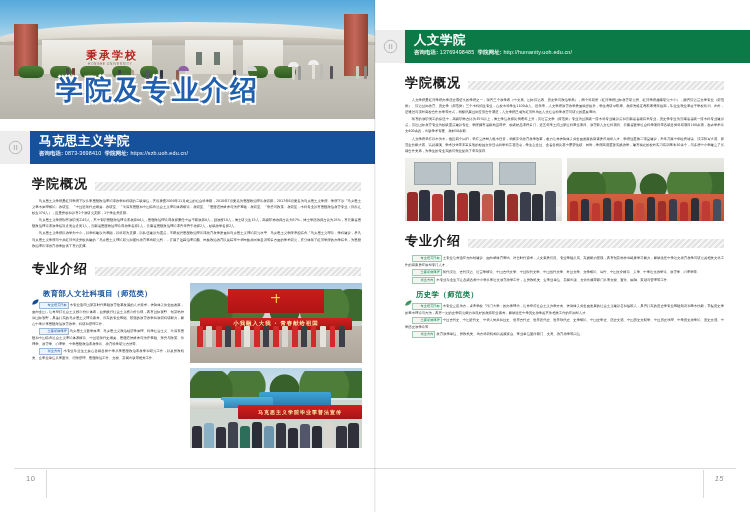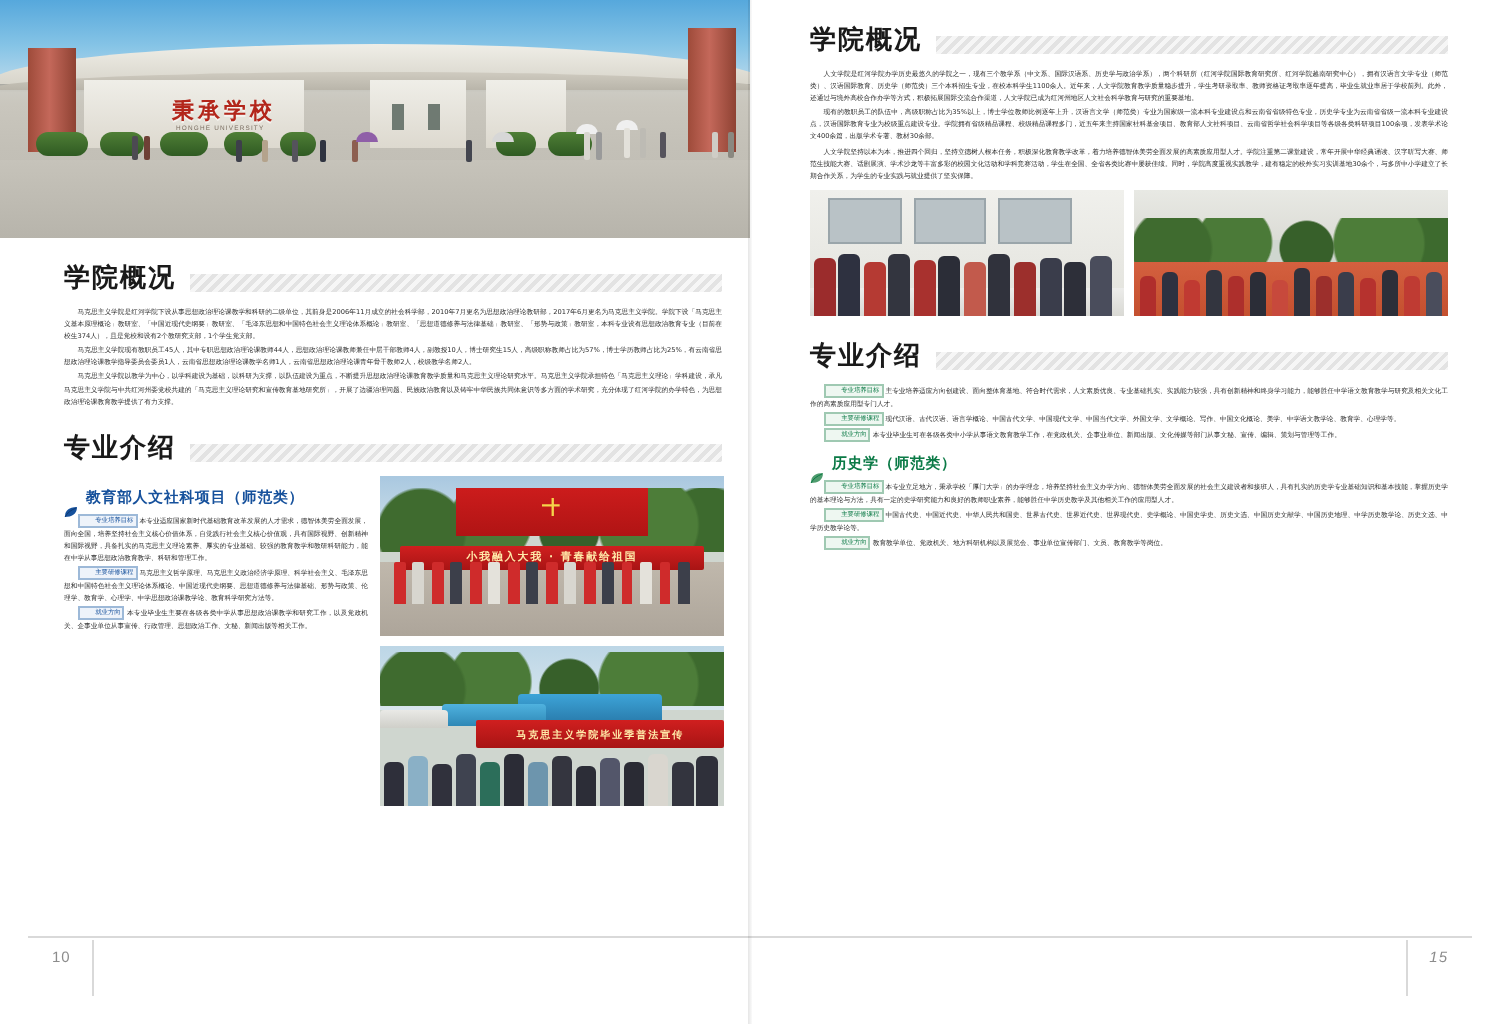--- a/index.html
+++ b/index.html
@@ -195,22 +195,41 @@
         <div class="umbrella" style="left:288px;top:62px;background:#efefef;"></div>
         <div class="umbrella" style="left:308px;top:60px;background:#efefef;"></div>
         <div class="person" style="left:292px;top:66px;height:14px;background:#d8d6cf;"></div>
         <div class="person" style="left:298px;top:66px;height:14px;background:#9a9a9a;"></div>
         <div class="person" style="left:312px;top:64px;height:15px;background:#e3e1da;"></div>
         <div class="person" style="left:320px;top:64px;height:15px;background:#bdbbb4;"></div>
         <div class="person" style="left:330px;top:66px;height:13px;background:#55535c;"></div>
         <div class="person" style="left:356px;top:66px;height:13px;background:#cfcdc6;"></div>
         <div class="person" style="left:364px;top:66px;height:13px;background:#8a8880;"></div>
       </div>
+      <div class="hero-title">学院及专业介绍</div>
     </div>
 
+    <div class="college-head">
+      <div class="ch-badge">
+        <svg width="15" height="15" viewBox="0 0 24 24">
+          <circle cx="12" cy="12" r="10" fill="none" stroke="#b9b9b9" stroke-width="1.6"></circle>
+          <rect x="9.3" y="8" width="1.8" height="8" fill="#b9b9b9"></rect>
+          <rect x="13" y="8" width="1.8" height="8" fill="#b9b9b9"></rect>
+        </svg>
+      </div>
+      <div class="ch-bar bar-blue">
+        <div class="ch-name">马克思主义学院</div>
+        <div class="ch-meta">
+          <b>咨询电话:</b>
+          <span>0873-3698410</span>
+          &nbsp;<b>学院网址:</b>
+          <span>https://szb.uoh.edu.cn/</span>
+        </div>
+      </div>
+    </div>
 
     <div class="col-pad">
 
       <div class="sec-head">
         <div class="sec-title">学院概况</div>
         <div class="sec-rule"></div>
       </div>
       <p class="para">马克思主义学院是红河学院下设从事思想政治理论课教学和科研的二级单位，其前身是2006年11月成立的社会科学部，2010年7月更名为思想政治理论教研部，2017年6月更名为马克思主义学院。学院下设「马克思主义基本原理概论」教研室、「中国近现代史纲要」教研室、「毛泽东思想和中国特色社会主义理论体系概论」教研室、「思想道德修养与法律基础」教研室、「形势与政策」教研室，本科专业设有思想政治教育专业（目前在校生374人），且是党校和设有2个教研究支部，1个学生党支部。</p>
       <p class="para">马克思主义学院现有教职员工45人，其中专职思想政治理论课教师44人，思想政治理论课教师兼任中层干部教师4人，副教授10人，博士研究生15人，高级职称教师占比为57%，博士学历教师占比为25%，有云南省思想政治理论课教学指导委员会委员1人，云南省思想政治理论课教学名师1人，云南省思想政治理论课青年骨干教师2人，校级教学名师2人。</p>
       <p class="para">马克思主义学院以教学为中心，以学科建设为基础，以科研为支撑，以队伍建设为重点，不断提升思想政治理论课教育教学质量和马克思主义理论研究水平。马克思主义学院承担特色「马克思主义理论」学科建设，承凡马克思主义学院与中共红河州委党校共建的「马克思主义理论研究和宣传教育基地研究所」，开展了边疆治理问题、民族政治教育以及铸牢中华民族共同体意识等多方面的学术研究，充分体现了红河学院的办学特色，为思想政治理论课教育教学提供了有力支撑。</p>
@@ -306,20 +325,38 @@
 
     <div class="foot-rule"></div>
     <div class="pg pg-left">10</div>
     <div class="pg-div pgd-left"></div>
   </div>
 
   <div class="gutter"></div>
 
   <div class="page page-right">
 
+    <div class="college-head" style="margin-top:30px;">
+      <div class="ch-badge">
+        <svg width="15" height="15" viewBox="0 0 24 24">
+          <circle cx="12" cy="12" r="10" fill="none" stroke="#b9b9b9" stroke-width="1.6"></circle>
+          <rect x="9.3" y="8" width="1.8" height="8" fill="#b9b9b9"></rect>
+          <rect x="13" y="8" width="1.8" height="8" fill="#b9b9b9"></rect>
+        </svg>
+      </div>
+      <div class="ch-bar bar-green">
+        <div class="ch-name">人文学院</div>
+        <div class="ch-meta">
+          <b>咨询电话:</b>
+          <span>13769498485</span>
+          &nbsp;<b>学院网址:</b>
+          <span>http://humanity.uoh.edu.cn/</span>
+        </div>
+      </div>
+    </div>
 
     <div class="col-pad-r">
 
       <div class="sec-head">
         <div class="sec-title">学院概况</div>
         <div class="sec-rule"></div>
       </div>
       <p class="para">人文学院是红河学院办学历史最悠久的学院之一，现有三个教学系（中文系、国际汉语系、历史学与政治学系），两个科研所（红河学院国际教育研究所、红河学院越南研究中心），拥有汉语言文学专业（师范类）、汉语国际教育、历史学（师范类）三个本科招生专业，在校本科学生1100余人。近年来，人文学院教育教学质量稳步提升，学生考研录取率、教师资格证考取率逐年提高，毕业生就业率居于学校前列。此外，还通过与境外高校合作办学等方式，积极拓展国际交流合作渠道，人文学院已成为红河州地区人文社会科学教育与研究的重要基地。</p>
       <p class="para">现有的教职员工的队伍中，高级职称占比为35%以上，博士学位教师比例逐年上升，汉语言文学（师范类）专业为国家级一流本科专业建设点和云南省省级特色专业，历史学专业为云南省省级一流本科专业建设点，汉语国际教育专业为校级重点建设专业。学院拥有省级精品课程、校级精品课程多门，近五年来主持国家社科基金项目、教育部人文社科项目、云南省哲学社会科学项目等各级各类科研项目100余项，发表学术论文400余篇，出版学术专著、教材30余部。</p>
       <p class="para">人文学院坚持以本为本，推进四个回归，坚持立德树人根本任务，积极深化教育教学改革，着力培养德智体美劳全面发展的高素质应用型人才。学院注重第二课堂建设，常年开展中华经典诵读、汉字听写大赛、师范生技能大赛、话剧展演、学术沙龙等丰富多彩的校园文化活动和学科竞赛活动，学生在全国、全省各类比赛中屡获佳绩。同时，学院高度重视实践教学，建有稳定的校外实习实训基地30余个，与多所中小学建立了长期合作关系，为学生的专业实践与就业提供了坚实保障。</p>

